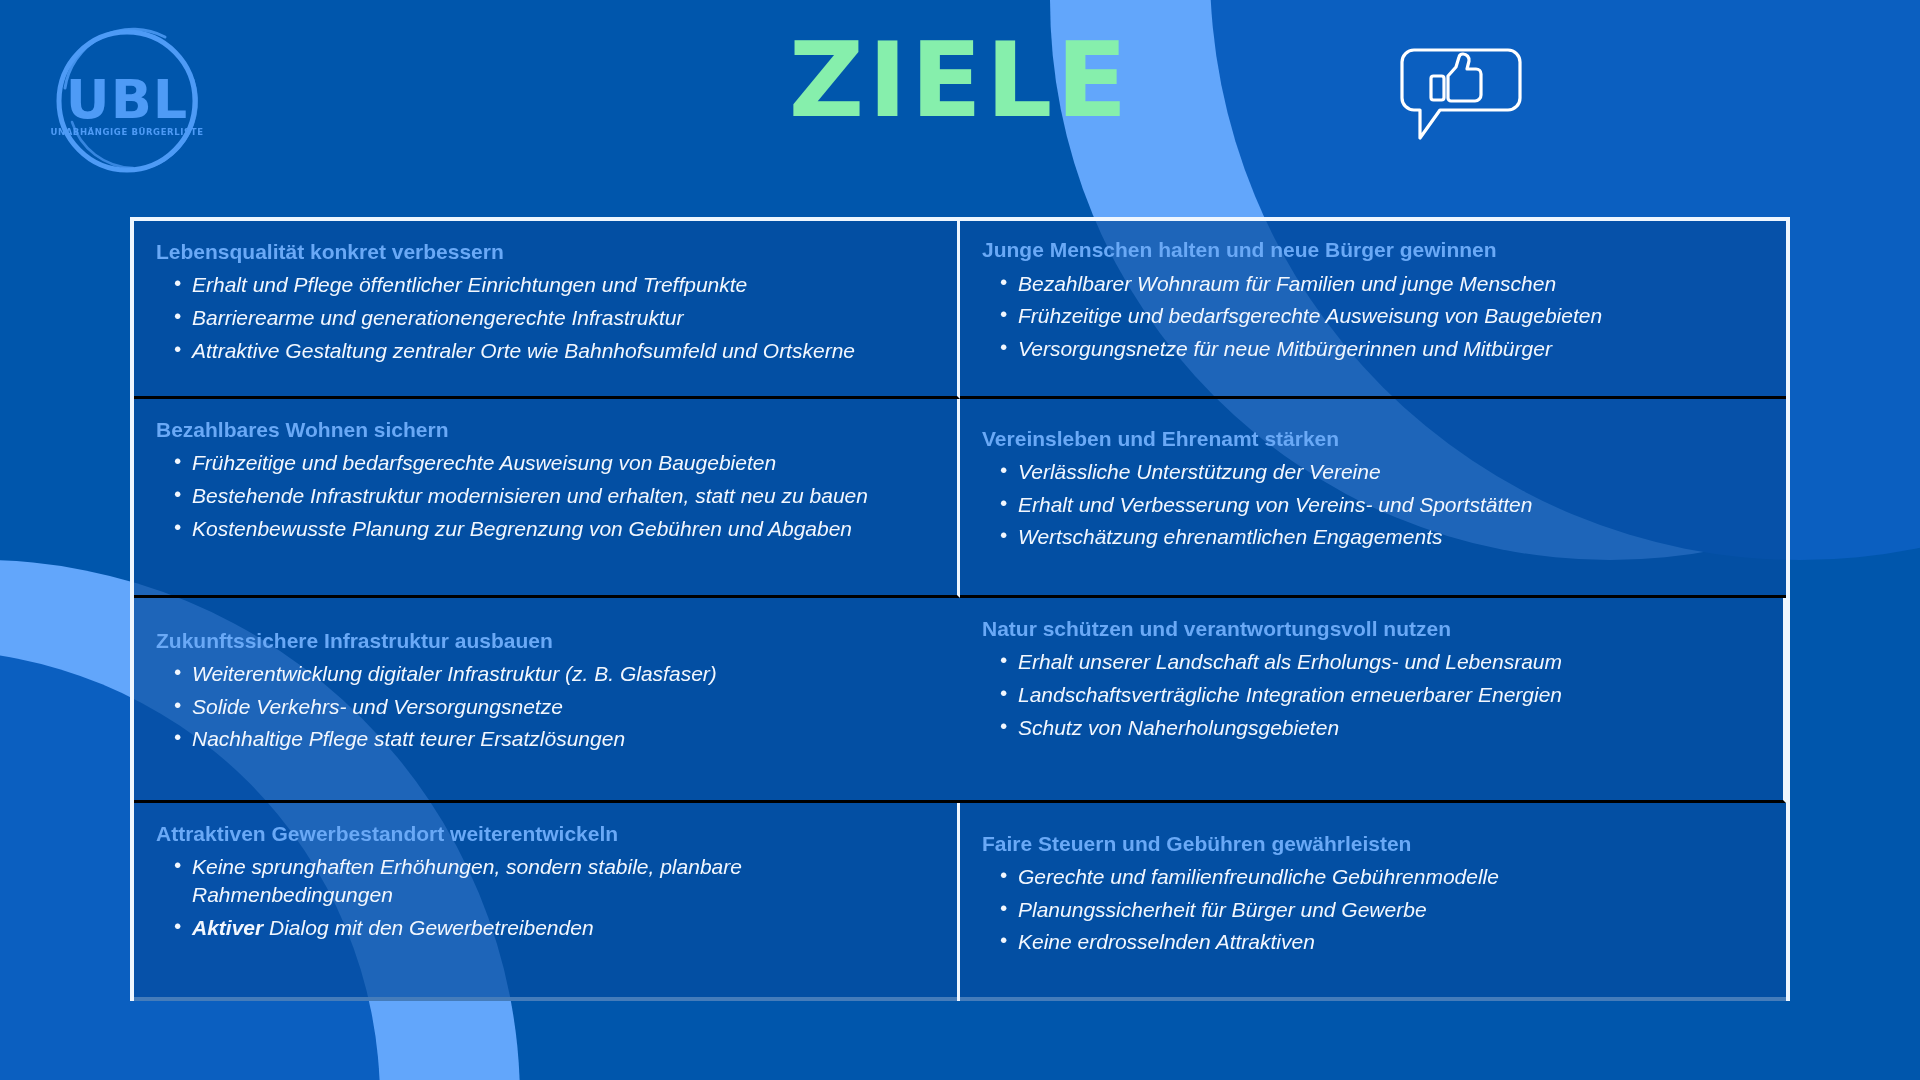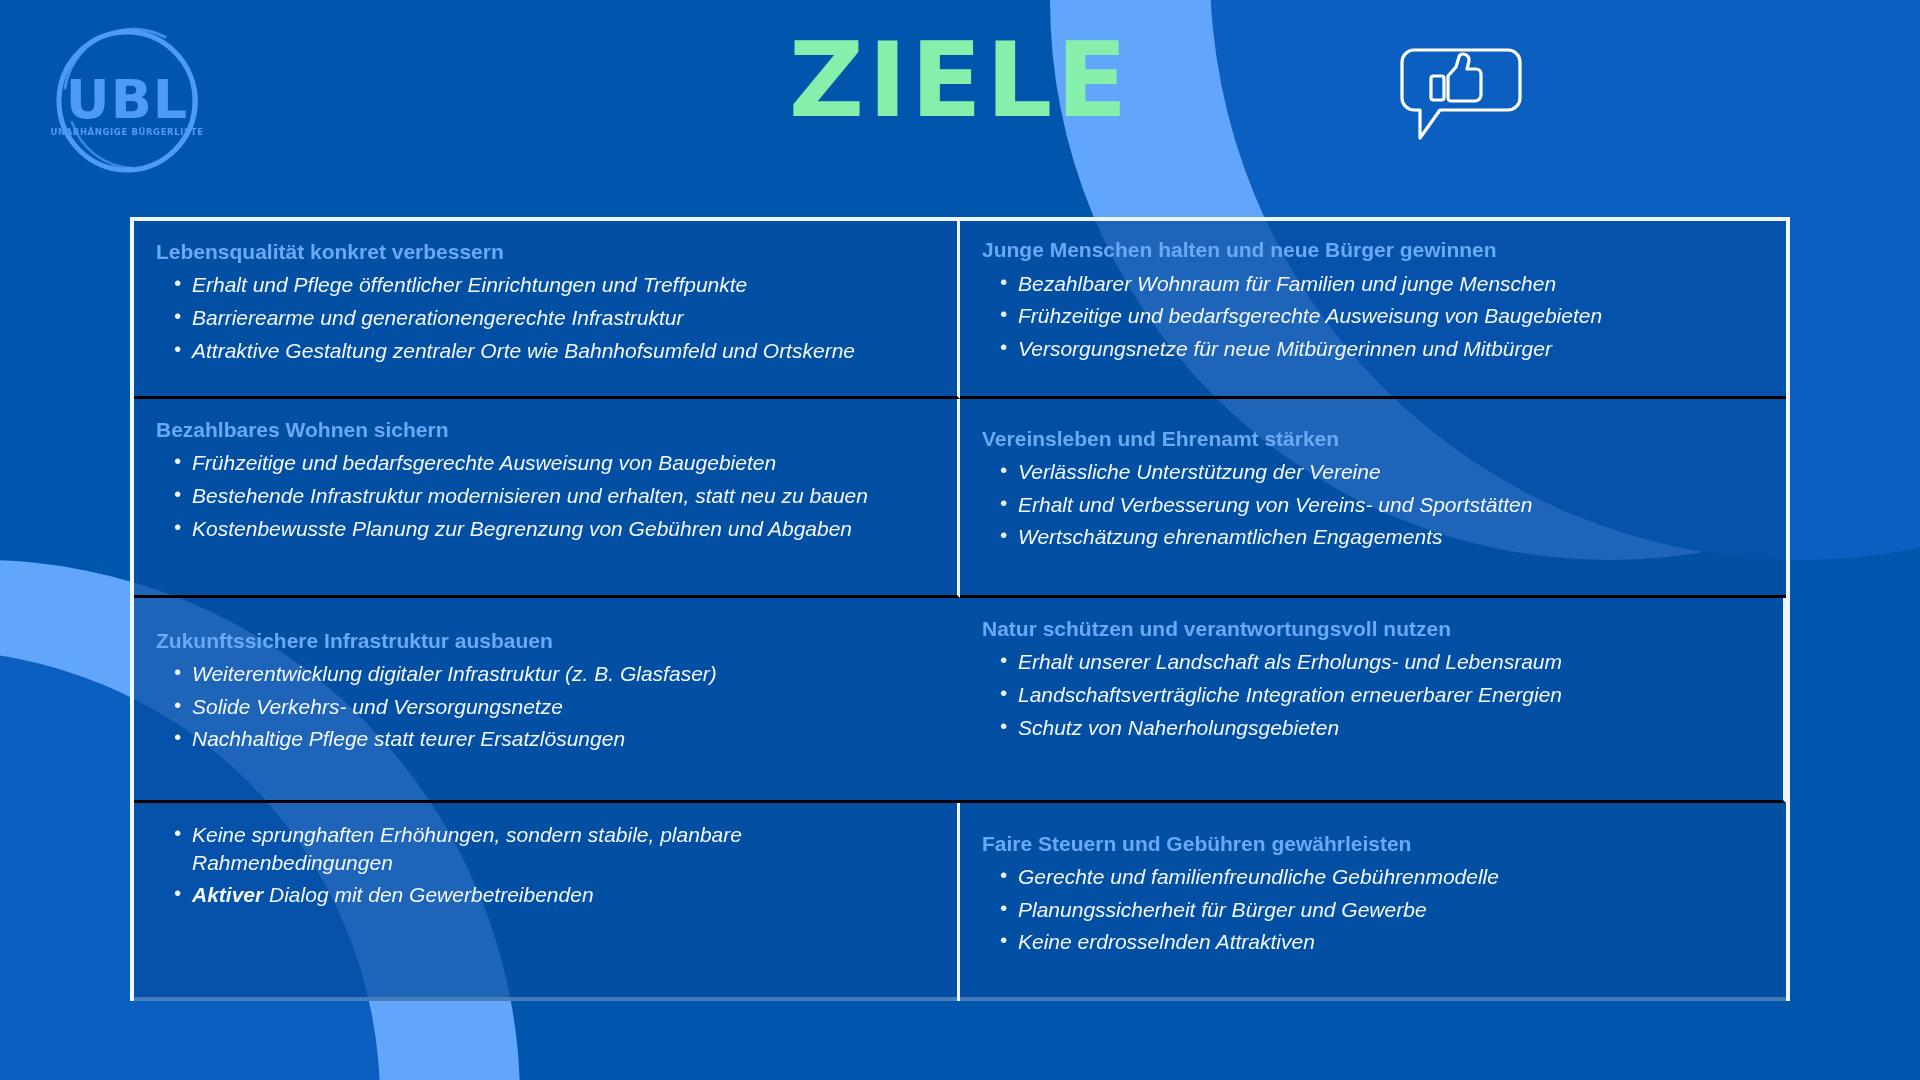--- a/index.html
+++ b/index.html
@@ -192,20 +192,21 @@
       </div>
       <div class="cell">
         <div class="cell-title">Natur schützen und verantwortungsvoll nutzen</div>
         <ul class="cell-list">
           <li>Erhalt unserer Landschaft als Erholungs- und Lebensraum</li>
           <li>Landschaftsverträgliche Integration erneuerbarer Energien</li>
           <li>Schutz von Naherholungsgebieten</li>
         </ul>
       </div>
       <div class="cell row-last">
+        <div class="cell-title">Attraktiven Gewerbestandort weiterentwickeln</div>
         <ul class="cell-list">
           <li><span>Keine sprunghaften Erhöhungen, sondern stabile, planbare Rahmenbedingungen</span></li>
           <li><b>Aktiver</b><span> Dialog mit den Gewerbetreibenden</span></li>
         </ul>
       </div>
       <div class="cell col-right row-last valign-center">
         <div class="cell-title">Faire Steuern und Gebühren gewährleisten</div>
         <ul class="cell-list">
           <li>Gerechte und familienfreundliche Gebührenmodelle</li>
           <li>Planungssicherheit für Bürger und Gewerbe</li>

